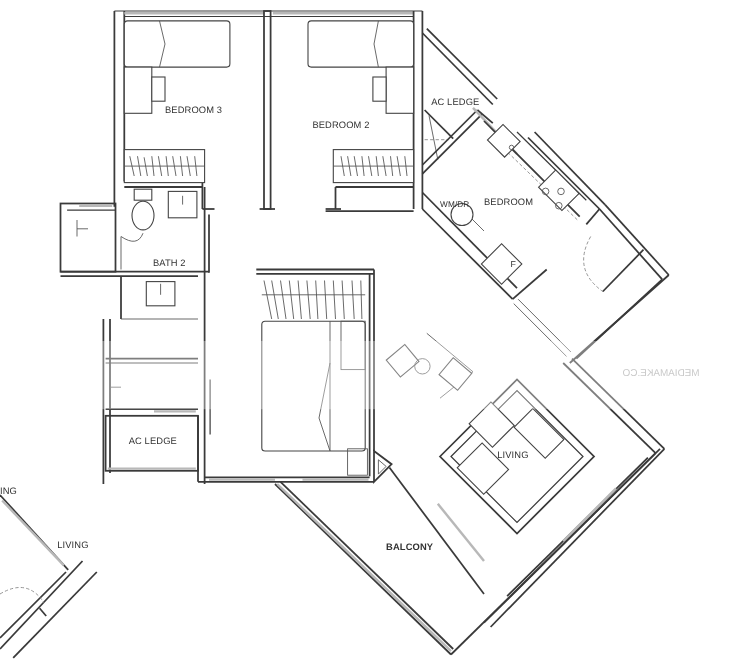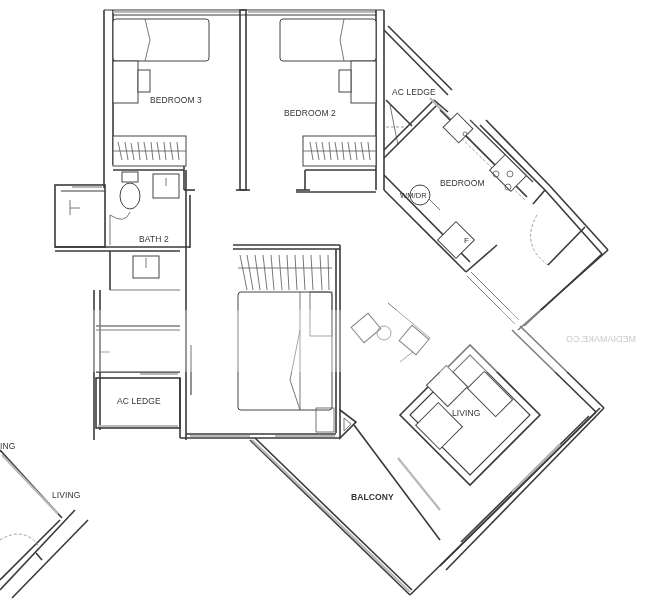--- a/index.html
+++ b/index.html
@@ -222,21 +222,21 @@
     <path class="dash" d="M0 540 Q25 525 40 548"></path>
   </g>
 </svg>
 
 <div class="band"></div>
 
 <span class="lbl" style="left:150px;top:95px;">BEDROOM 3</span>
 <span class="lbl" style="left:284px;top:108px;">BEDROOM 2</span>
 <span class="lbl" style="left:392px;top:87px;">AC LEDGE</span>
 <span class="lbl" style="left:440px;top:178px;">BEDROOM</span>
-<span class="lbl" style="left:400px;top:191px;font-size:7.5px;">WM/DR</span>
+<span class="lbl" style="left:400px;top:181px;font-size:7.5px;">WM/DR</span>
 <span class="lbl" style="left:464px;top:236px;font-size:8px;">F</span>
 <span class="lbl" style="left:139px;top:234px;">BATH 2</span>
 <span class="lbl" style="left:117px;top:396px;">AC LEDGE</span>
 <span class="lbl" style="left:452px;top:408px;">LIVING</span>
 <span class="lbl" style="left:351px;top:492px;font-weight:bold;">BALCONY</span>
 <span class="lbl" style="left:52px;top:490px;">LIVING</span>
 <span class="lbl" style="left:0px;top:441px;">ING</span>
 <span class="wm" style="left:566px;top:334px;">MEDIAMAKE.CO</span>
 
 </body></html>

